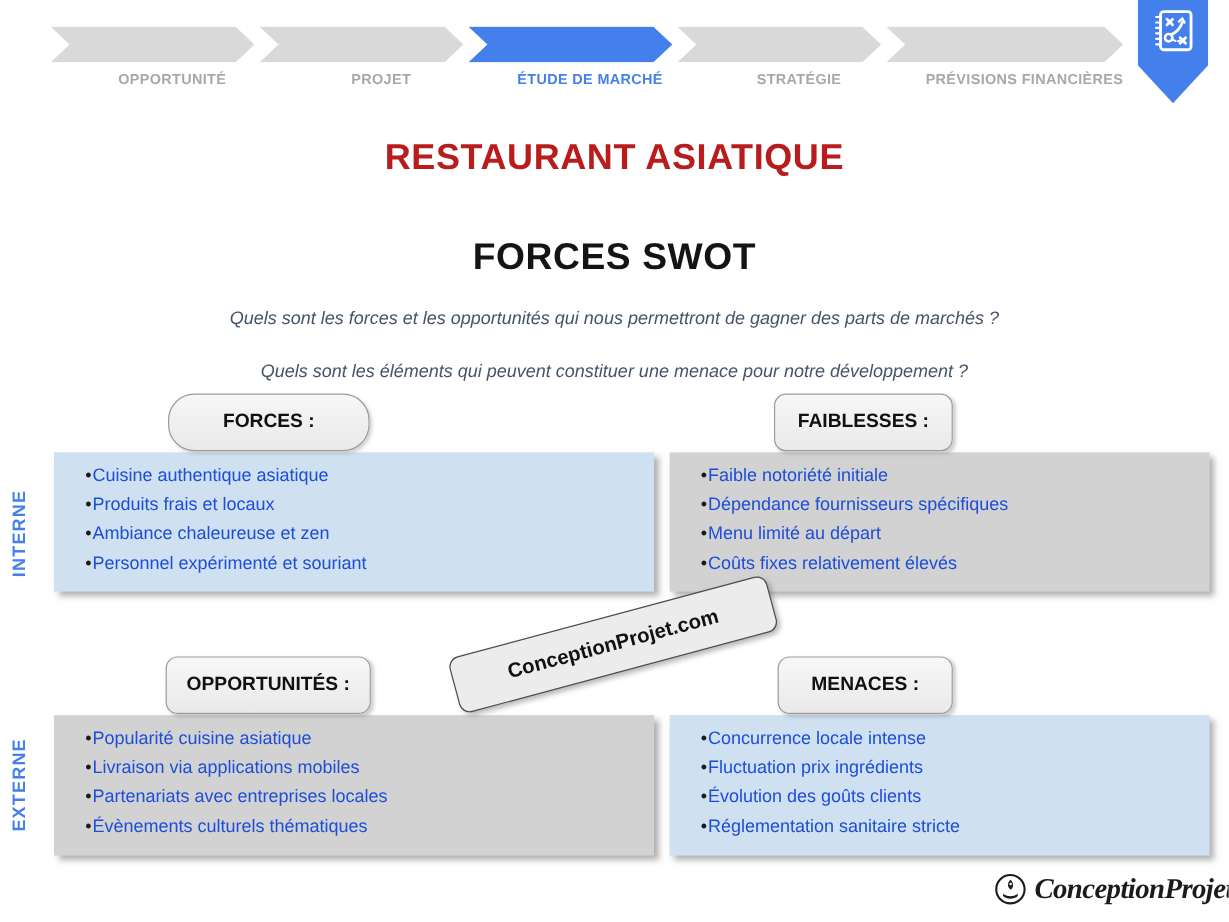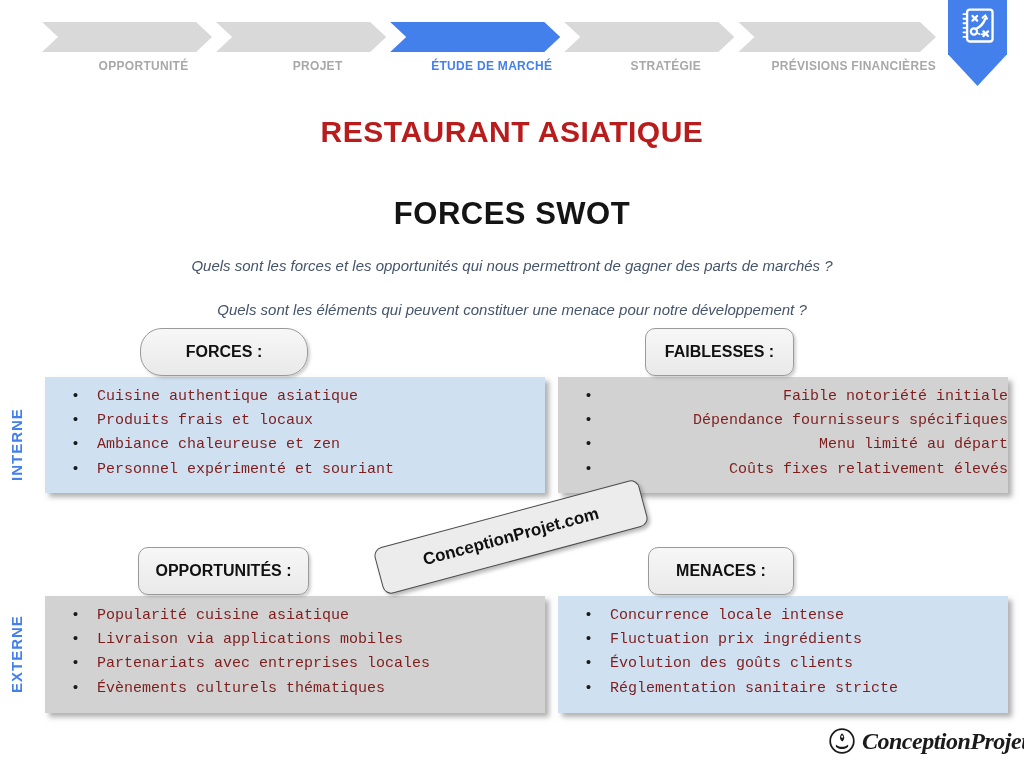--- a/index.html
+++ b/index.html
@@ -49,27 +49,27 @@
     font-size:16px;font-weight:bold;color:#111;
     box-shadow:2px 2px 3px rgba(120,120,120,.35);z-index:2;
   }
   .qbody{
     position:absolute;box-shadow:4px 4px 5px rgba(100,100,100,.5);z-index:1;
   }
   .tone-blue{background:#cfe0f1;}
   .tone-gray{background:#d2d2d2;}
   .qbody ul{margin:0;padding:8px 0 0 0;list-style:none;}
   .qbody li{
-    position:relative;padding-left:52px;font-size:15px;line-height:24.2px;color:#7f1d1d;font-family:Liberation Mono, monospace;
+    position:relative;padding-left:32px;font-size:15px;line-height:24.2px;color:#1d4ed8;
   }
   .qbody li::before{content:"\2022";position:absolute;left:26px;color:#1a1a1a;}
   #forces-head{left:140px;top:328px;width:166px;border-radius:22px;}
   #forces-body{left:45px;top:377px;width:500px;height:116px;}
   #faiblesses-head{left:645px;top:328px;width:147px;}
-  #faiblesses-body{left:558px;top:377px;width:450px;height:116px;text-align:right;}
+  #faiblesses-body{left:558px;top:377px;width:450px;height:116px;}
   #opportunites-head{left:138px;top:547px;width:169px;}
   #opportunites-body{left:45px;top:596px;width:500px;height:117px;}
   #menaces-head{left:648px;top:547px;width:144px;}
   #menaces-body{left:558px;top:596px;width:450px;height:117px;}
   
   .side-label{
     position:absolute;left:8px;display:flex;align-items:center;justify-content:center;
     writing-mode:vertical-rl;transform:rotate(180deg);
     font-size:15px;font-weight:bold;color:#4480ec;letter-spacing:1px;
   }

